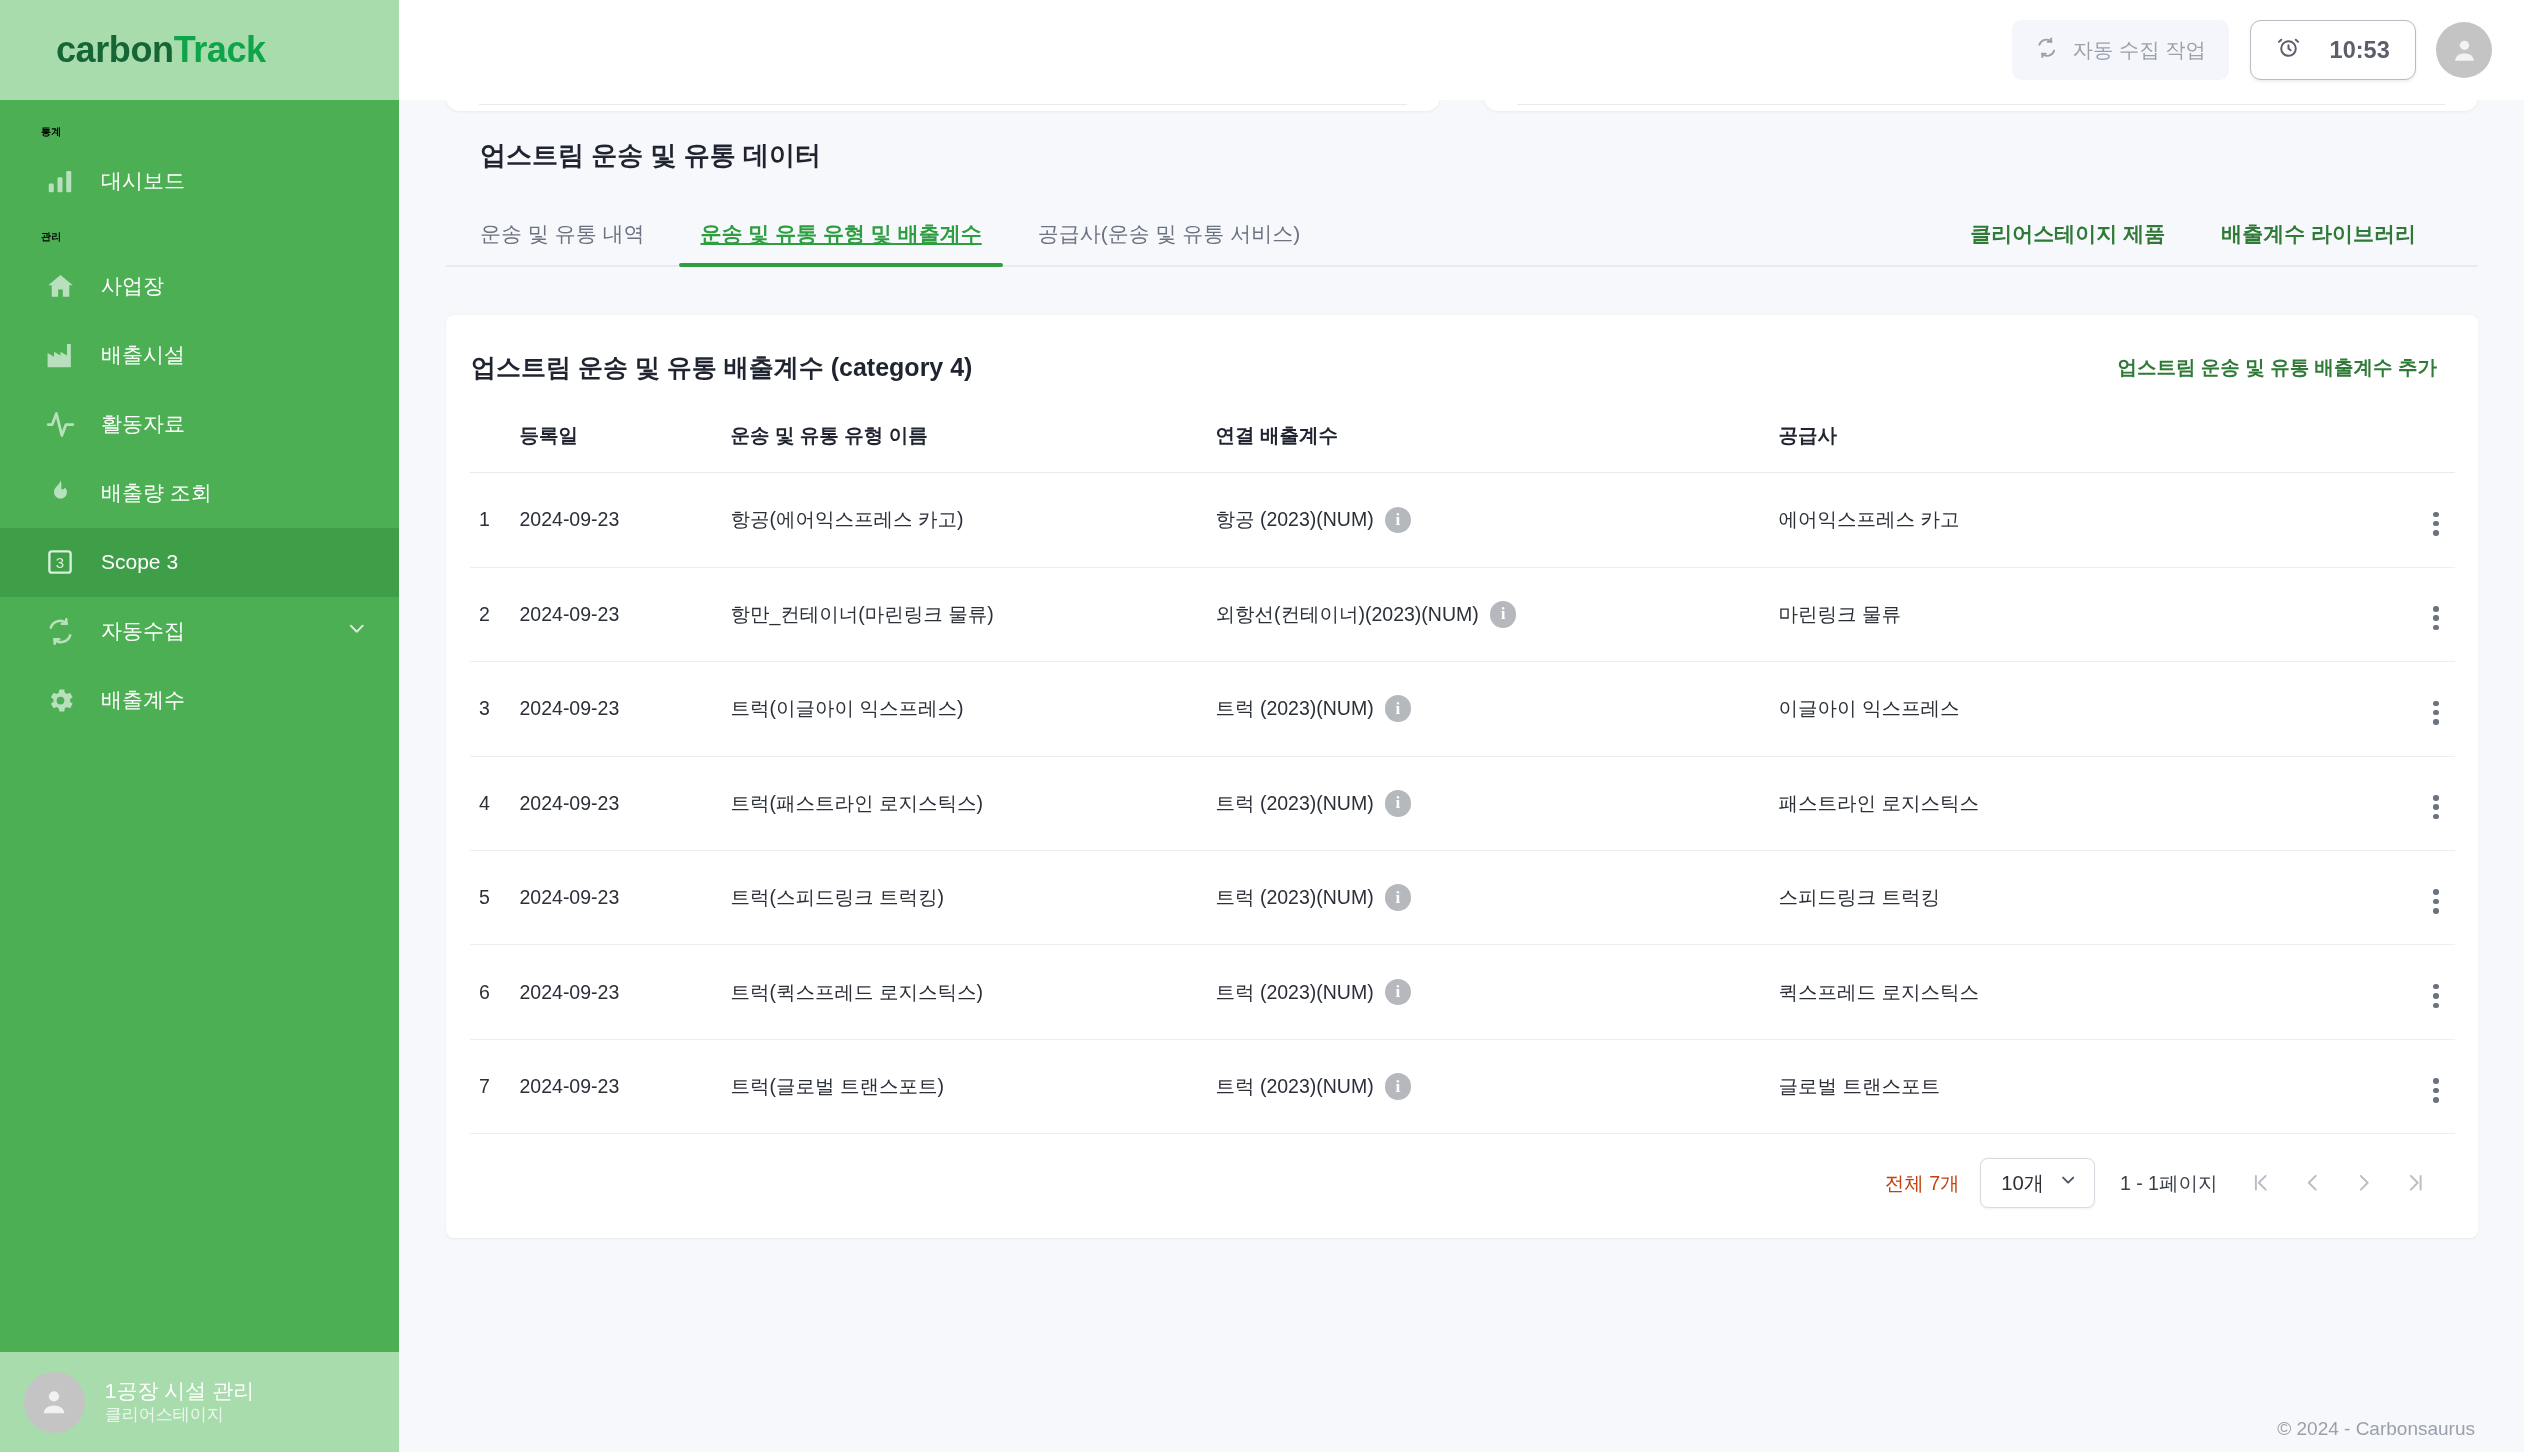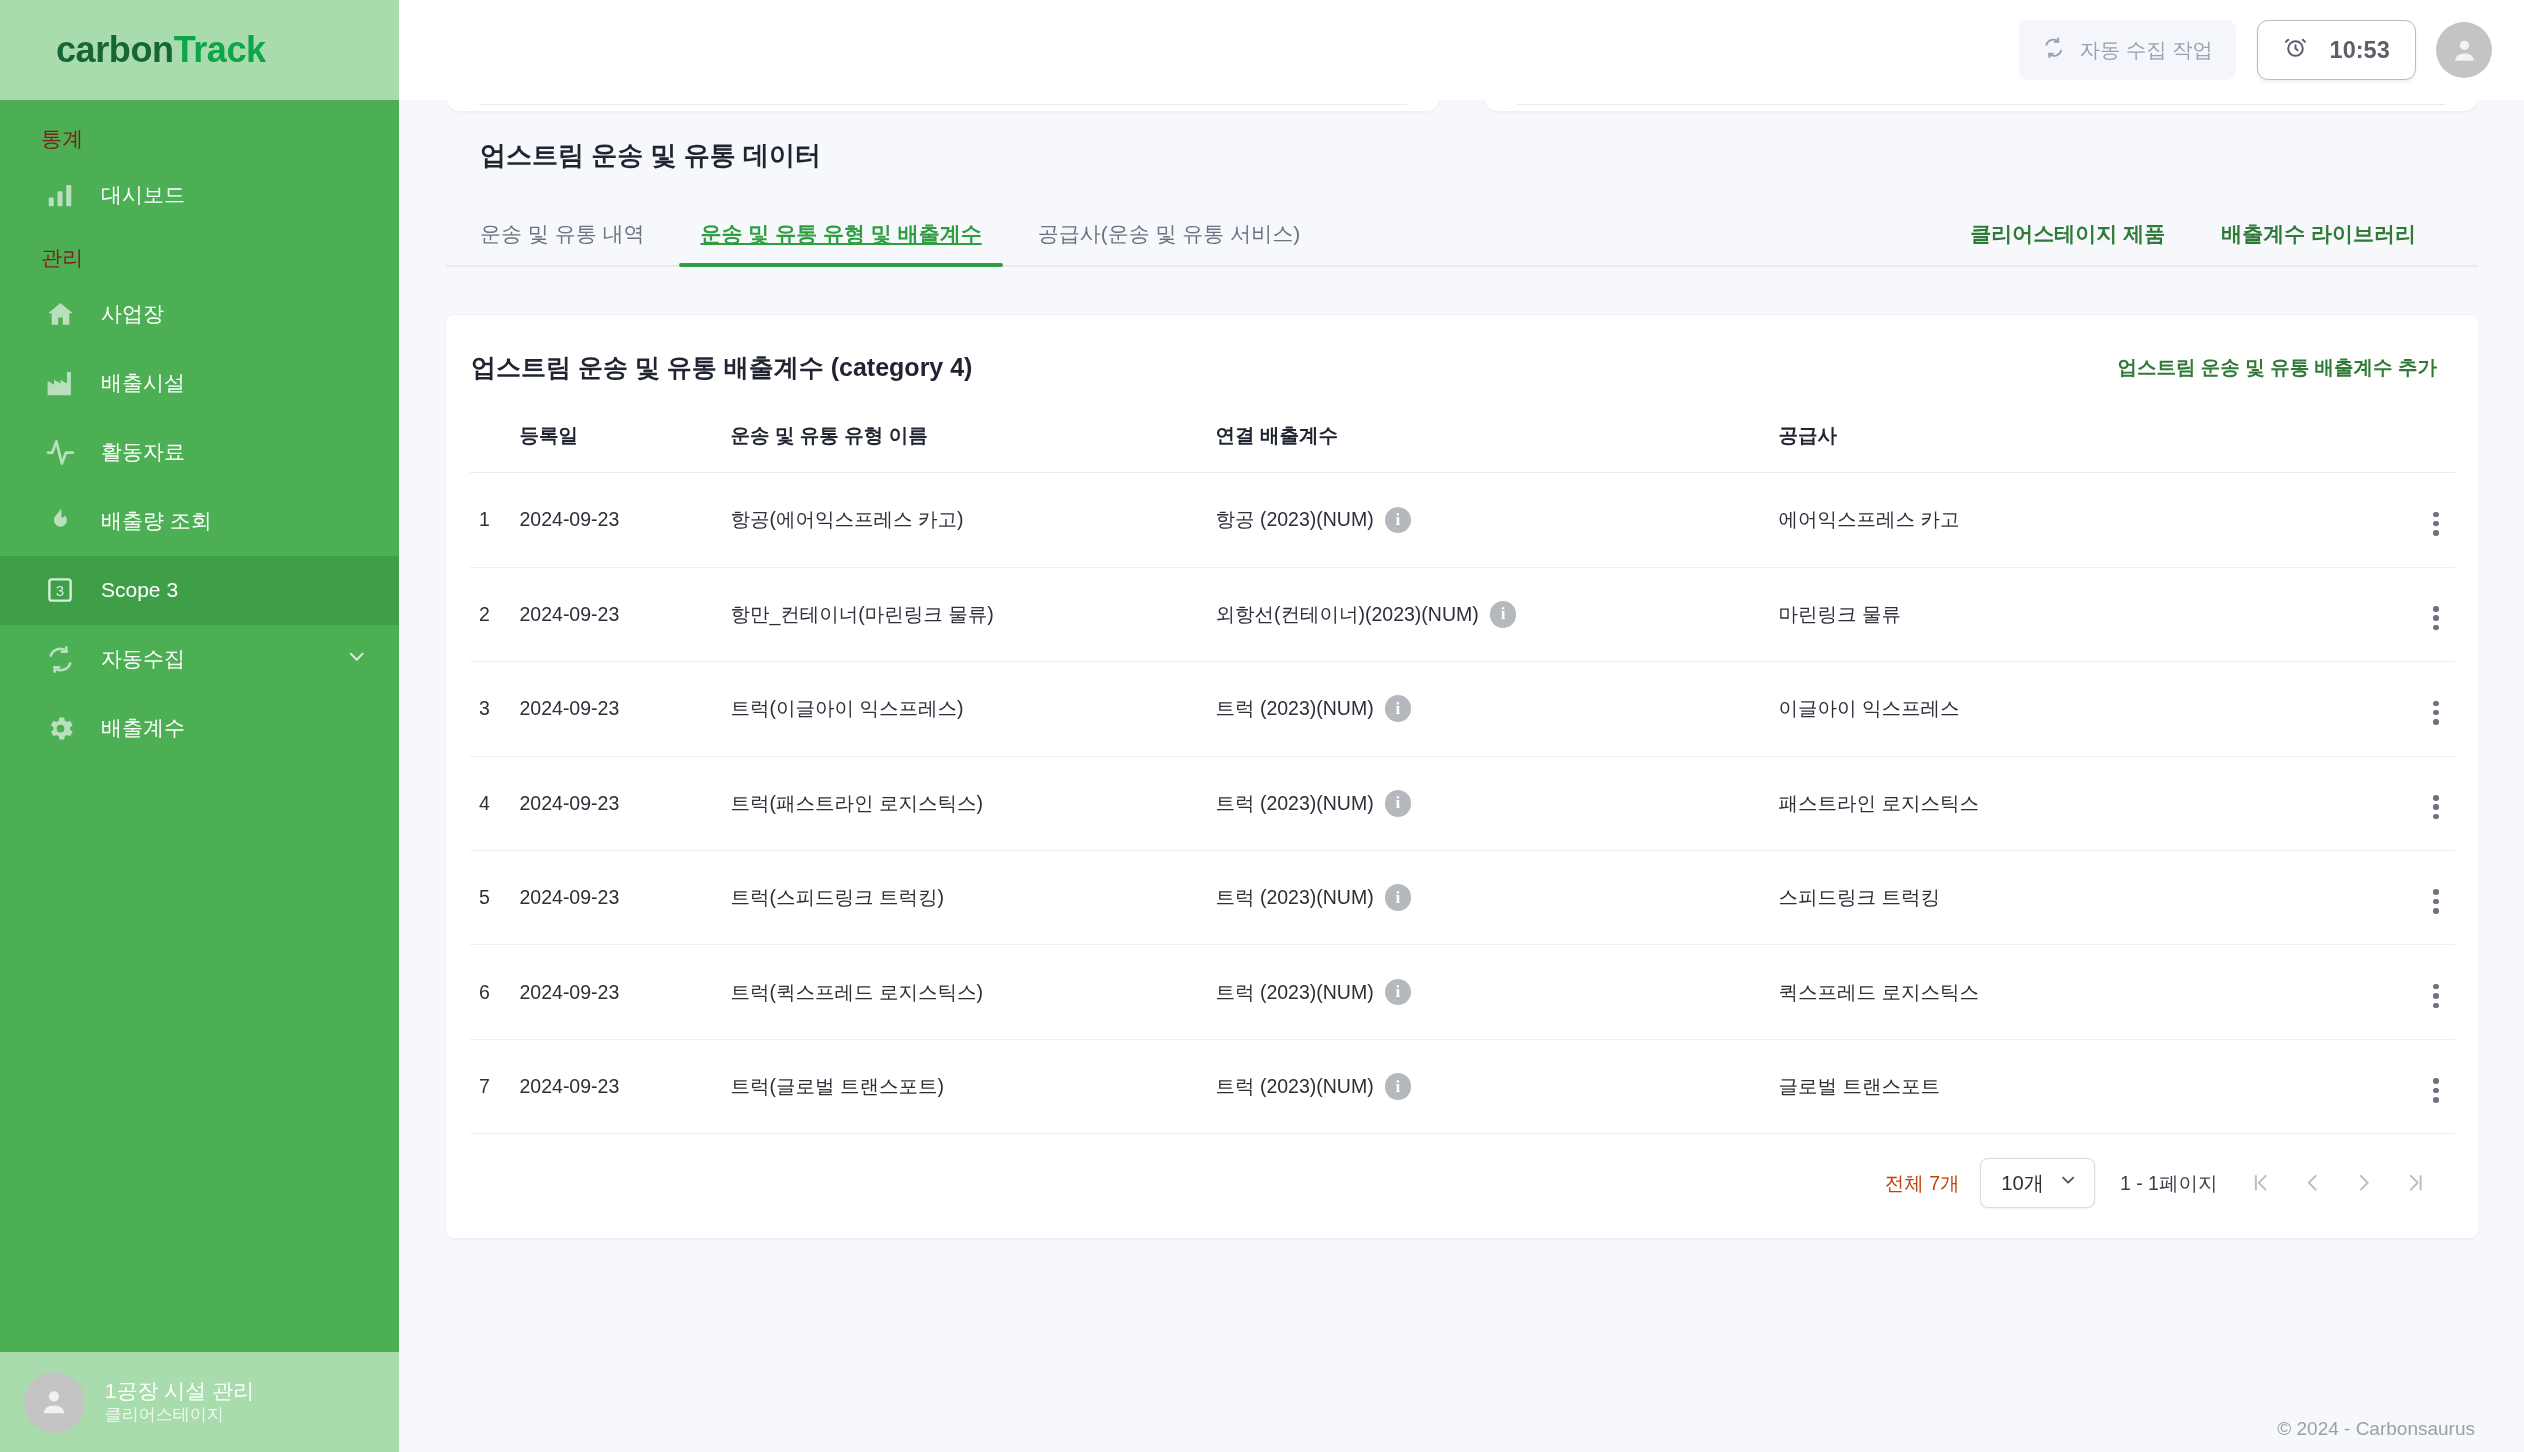--- a/index.html
+++ b/index.html
@@ -23,22 +23,23 @@
     height: 100px; flex: 0 0 100px;
     background: #a8dcac;
     display: flex; align-items: center; padding-left: 56px;
     font-size: 36px; font-weight: bold; letter-spacing: -0.4px;
   }
   .brand .b1 { color: #166534; }
   .brand .b2 { color: #0ea44a; }
 
   .nav { flex: 1 1 auto; padding-top: 11px; overflow: hidden; }
   .nav-group-label {
-    color: #7f1d1d; font-size: 21px; padding: 14px 0 7.8px 41px;
+    color: #000000; font-size: 10px; padding: 14px 0 7.8px 41px;
     letter-spacing: 0.2px;
+    font-weight: bold;
   }
   .nav-item {
     display: flex; align-items: center; height: 69px;
     padding-left: 41px; padding-right: 31px;
     color: #ffffff; font-size: 21px; cursor: pointer;
     position: relative;
   }
   .nav-item.active { background: #3f9e48; }
   .nav-item .ico {
     width: 38px; flex: 0 0 38px; height: 34px;
@@ -74,21 +75,21 @@
     justify-content: flex-end; padding-right: 33px; gap: 20.3px;
     z-index: 20;
   }
   .auto-collect-btn {
     display: flex; align-items: center; gap: 14px;
     background: #f4f6fb; border-radius: 9.4px;
     padding: 15.6px 23.5px; color: #9aa0ad; font-size: 20.3px;
     cursor: pointer; border: none;
   }
   .clock-btn {
-    display: flex; align-items: center; gap: 22px;
+    display: flex; align-items: center; gap: 29px;
     background: #ffffff; border: 1.6px solid #b9bcc4; border-radius: 11px;
     padding: 13.3px 25px; color: #5a5f6a; font-size: 23.5px; font-weight: bold;
     cursor: pointer; box-shadow: 0 1.6px 3.1px rgba(0,0,0,.07);
   }
   .topbar-avatar {
     width: 56px; height: 56px; border-radius: 50%; background: #c4c4c4;
     display: flex; align-items: center; justify-content: center; cursor: pointer;
   }
 
   

